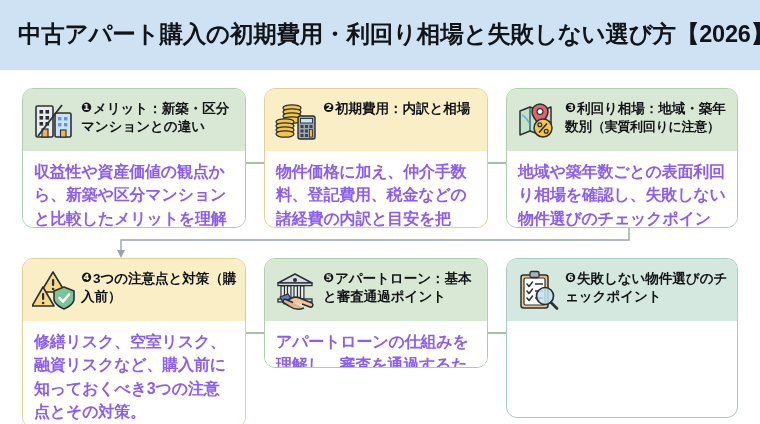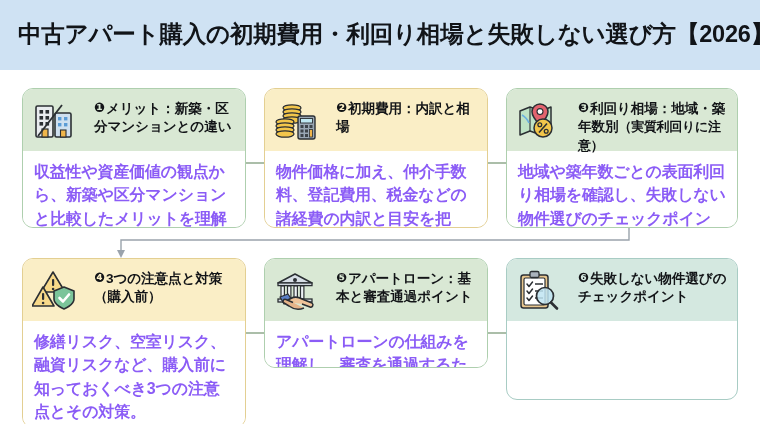--- a/index.html
+++ b/index.html
@@ -40,21 +40,21 @@
   .card.green{border-color:#aecfae;}
   .card.yellow{border-color:#e3cf92;}
   .card.teal{border-color:#a8ccc4;}
 
   .card .head{
     box-sizing:border-box;
     height:62px;
     display:flex;
     align-items:flex-start;
     padding:8px 8px 8px 8px;
-    gap:17px;
+    gap:4px;
   }
   .card.green .head{background:#d9e8d4;}
   .card.yellow .head{background:#faeec6;}
   .card.teal .head{background:#d4e8e0;}
 
   .icon-wrap{
     width:46px;height:46px;flex:0 0 46px;
     display:flex;align-items:center;justify-content:center;
     margin-top:1px;
   }
@@ -251,21 +251,21 @@
           <path d="M30 38 C25 40 19 39 15 36 L10 33 C8 31.5 9.5 28.5 12 29.5 L19 32.5" fill="#e6b489" stroke="#2b2f33" stroke-width="1.5" stroke-linejoin="round"></path>
         </svg>
       </div>
       <div class="head-text">
         <span class="num">❺</span><span>アパートローン：基本と審査通過ポイント</span>
       </div>
     </div>
     <div class="body">アパートローンの仕組みを理解し、審査を通過するための属性や事業計画のポイントを押さえる。</div>
   </div>
 
-  <div class="card teal" style="left:506px;top:258px;width:232px;height:142px;">
+  <div class="card teal" style="left:506px;top:258px;width:232px;height:160px;">
     <div class="head">
       <div class="icon-wrap">
         <svg width="44" height="42" viewBox="0 0 44 42">
           <rect x="5" y="5" width="27" height="33" rx="2.5" fill="#e8c78f" stroke="#2b2f33" stroke-width="1.5"></rect>
           <rect x="8" y="8" width="21" height="27" rx="1.5" fill="#ffffff" stroke="#2b2f33" stroke-width="1.2"></rect>
           <rect x="14" y="1.5" width="9" height="6" rx="1.5" fill="#aab3bd" stroke="#2b2f33" stroke-width="1.3"></rect>
           <path d="M11 14 L13 16.5 L16.5 12" fill="none" stroke="#2b2f33" stroke-width="1.5" stroke-linecap="round" stroke-linejoin="round"></path>
           <line x1="19" y1="14" x2="27" y2="14" stroke="#2b2f33" stroke-width="1.3"></line>
           <path d="M11 21 L13 23.5 L16.5 19" fill="none" stroke="#2b2f33" stroke-width="1.5" stroke-linecap="round" stroke-linejoin="round"></path>
           <line x1="19" y1="21" x2="27" y2="21" stroke="#2b2f33" stroke-width="1.3"></line>

